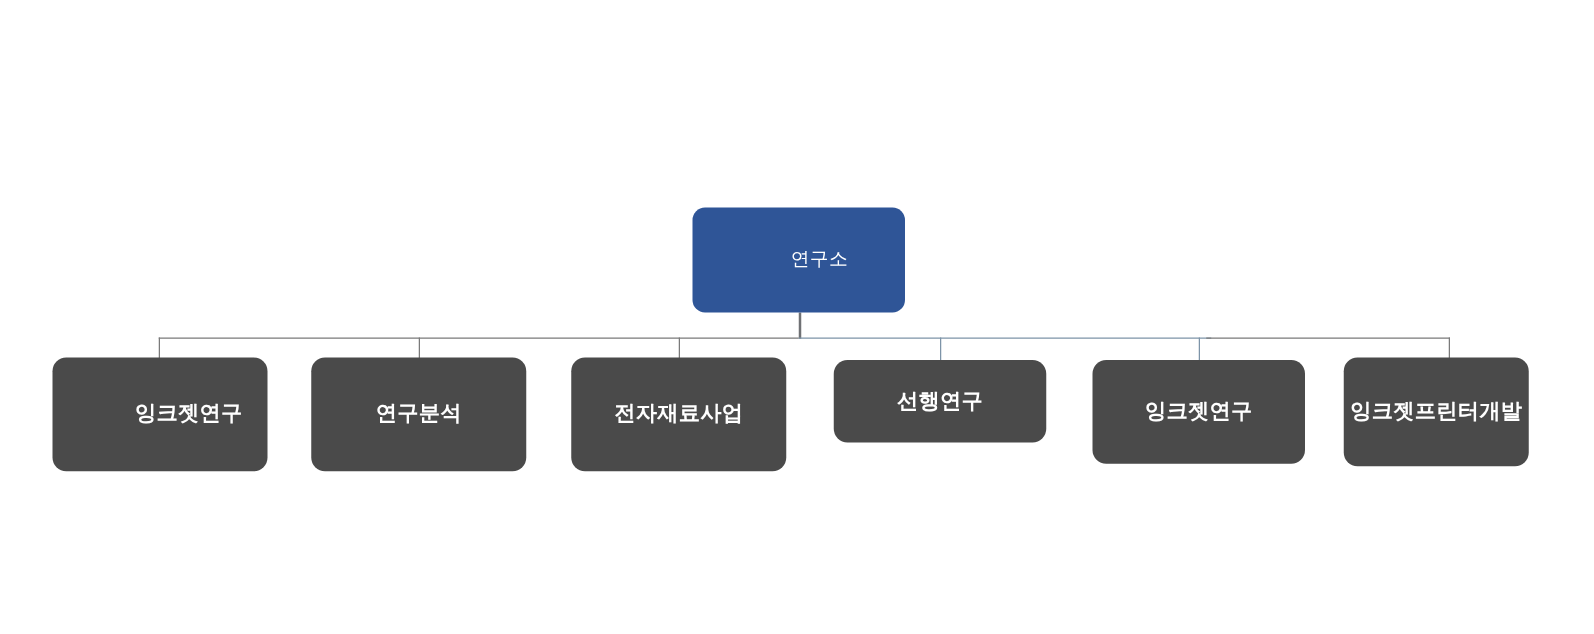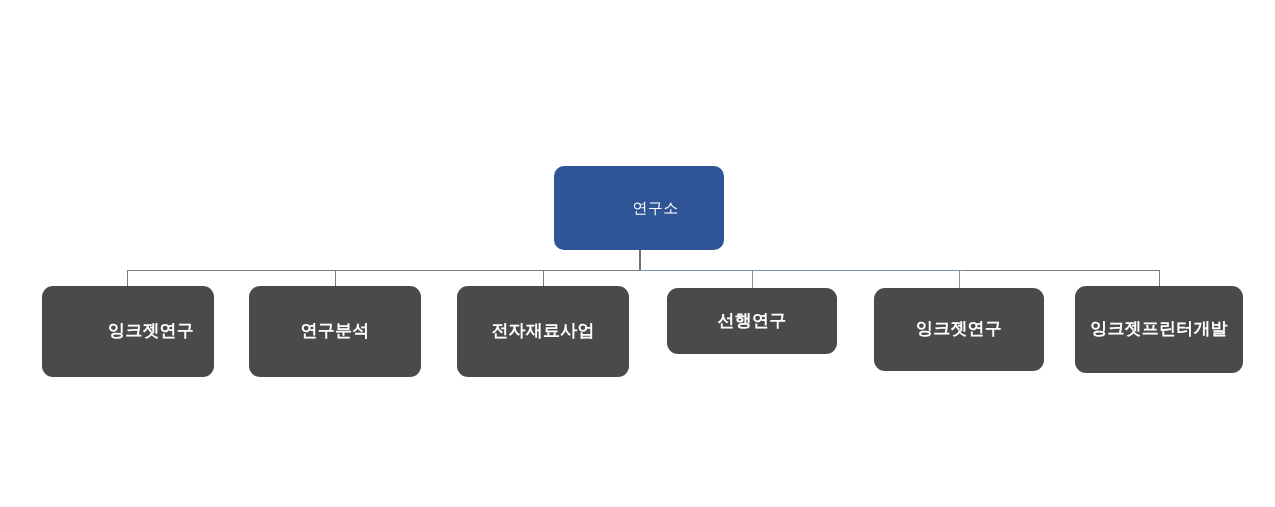--- a/index.html
+++ b/index.html
@@ -108,17 +108,17 @@
   </div>
 
   <div class="node child" style="left:667px; top:288px; width:170px; height:66px;">
     <span class="node-label">선행연구</span>
   </div>
 
   <div class="node child" style="left:874px; top:288px; width:170px; height:83px;">
     <span class="node-label">잉크젯연구</span>
   </div>
 
-  <div class="node child" style="left:1075px; top:286px; width:168px; height:87px;">
+  <div class="node child" style="left:1075px; top:286px; width:148px; height:87px;">
     <span class="node-label">잉크젯프린터개발</span>
   </div>
 
 </div>
 
 </body></html>

